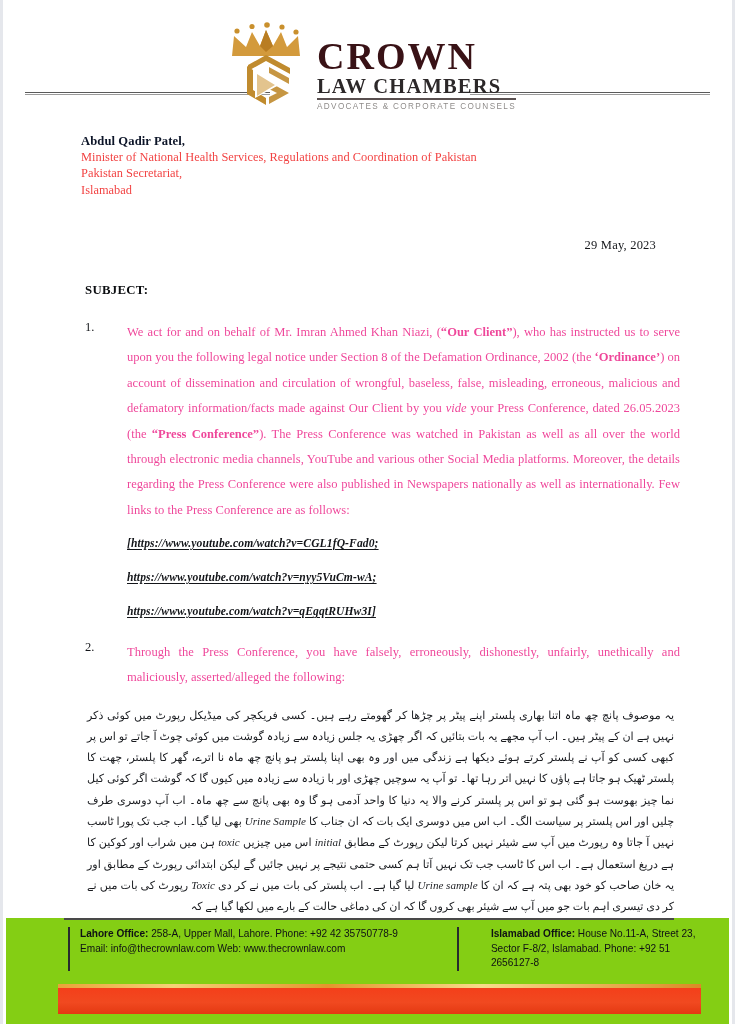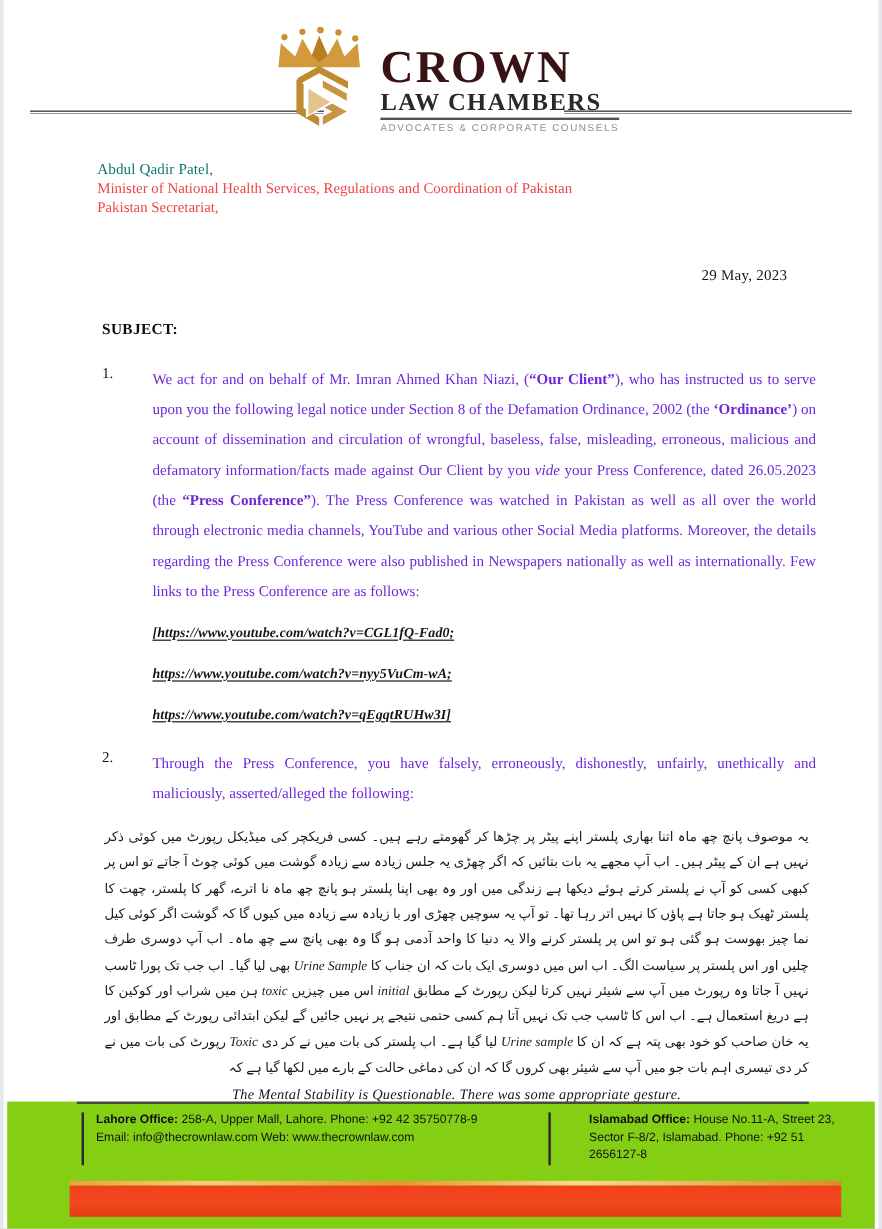--- a/index.html
+++ b/index.html
@@ -89,23 +89,23 @@
   .rule-left  { left: 22px;  width: 245px; }
   .rule-right { right: 22px; width: 240px; }
 
   
   .content {
     padding: 6px 52px 0 78px;
   }
 
   .addressee { margin-top: 10px; }
   .addressee .nm {
-    font-weight: 400;
+    font-weight: 700;
     font-size: 12.6px;
-    color: #0f766e;
+    color: #0f172a;
     letter-spacing: .1px;
   }
   .addressee .ln {
     font-size: 12.4px;
     color: #ef4444;
     line-height: 1.32;
   }
 
   .datum {
     text-align: right;
@@ -148,21 +148,21 @@
     flex: none;
     font-size: 12.5px;
     padding-left: 4px;
     color: #15171b;
   }
   .clause-body {
     flex: 1;
     font-size: 12.55px;
     line-height: 2.02;
     text-align: justify;
-    color: #6d28d9;
+    color: #ec4899;
     font-family: Liberation Serif, serif;
   }
   .clause-body b { font-weight: 700; }
   .clause-body i { font-style: italic; }
 
   .links {
     margin: 14px 0 0 46px;
   }
   .link-line {
     font-style: italic;
@@ -279,20 +279,21 @@
       </div>
     </div>
   </div>
 
   <div class="content">
 
     <div class="addressee">
       <div class="nm">Abdul Qadir Patel,</div>
       <div class="ln">Minister of National Health Services, Regulations and Coordination of Pakistan</div>
       <div class="ln">Pakistan Secretariat,</div>
+      <div class="ln">Islamabad</div>
     </div>
 
     <div class="datum">29 May, 2023</div>
 
     <div class="subject-row">
       <div class="subject-label">SUBJECT:</div>
     </div>
 
     <div class="clause">
       <div class="clause-num">1.</div>

